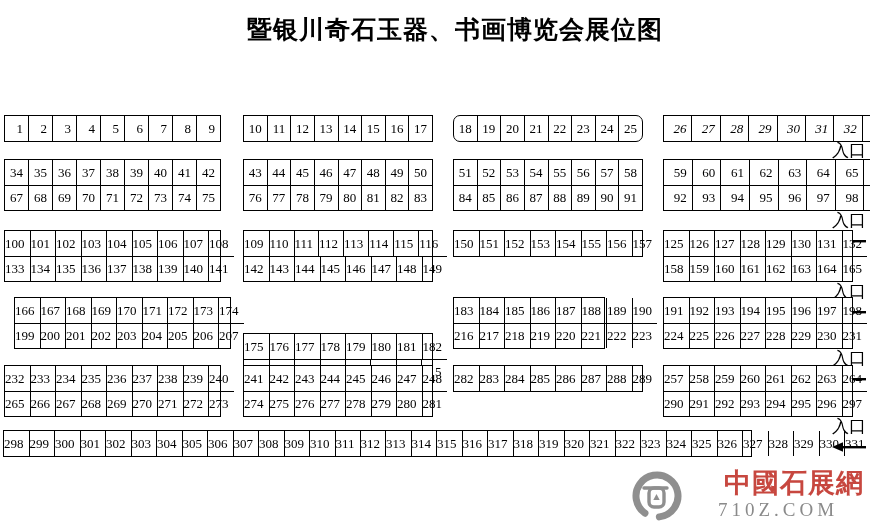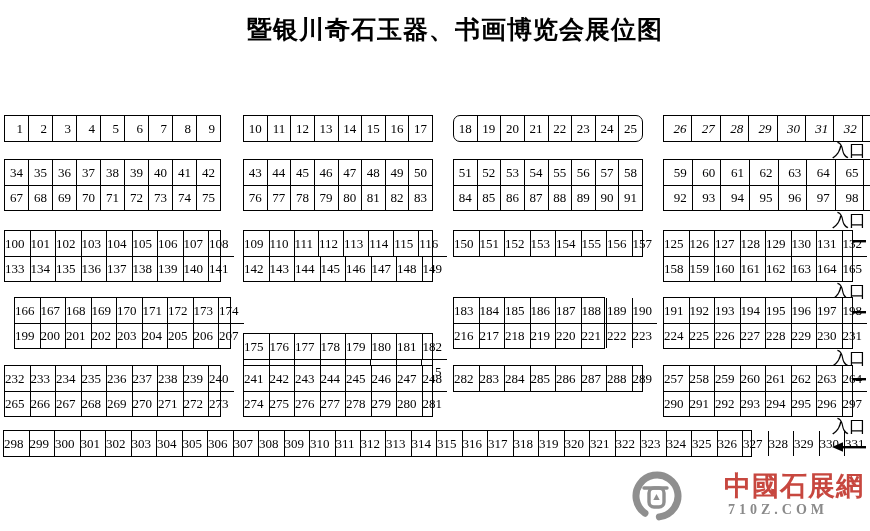--- a/index.html
+++ b/index.html
@@ -16,21 +16,21 @@
         display:flex;align-items:center;justify-content:flex-end;padding-right:5px;
         font-size:13px;color:#000;}
   .cell:first-child{border-left:none;}
   
   .entrance{position:absolute;right:3px;height:17px;display:flex;align-items:center;gap:6px;flex-direction:column;}
   .entrance .etext{font-size:17px;color:#000;line-height:17px;}
   
   .logo{position:absolute;right:6px;top:467px;display:flex;align-items:center;gap:7px;}
   .logo-col{display:flex;flex-direction:column;align-items:center;}
   .logo-name{font-weight:700;font-size:27px;line-height:29px;letter-spacing:1px;color:#c7473f;margin-left:32px;}
-  .logo-domain{font-weight:700;font-size:14px;letter-spacing:4px;color:#8a8a8a;margin-top:1px;}
+  .logo-domain{font-weight:400;font-size:19px;letter-spacing:4px;color:#8a8a8a;margin-top:1px;}
 </style>
 </head>
 <body>
 
 <div id="stage">
 
   <div class="title">
     <div class="tline">暨银川奇石玉器、书画博览会展位图</div>
   </div>
 

